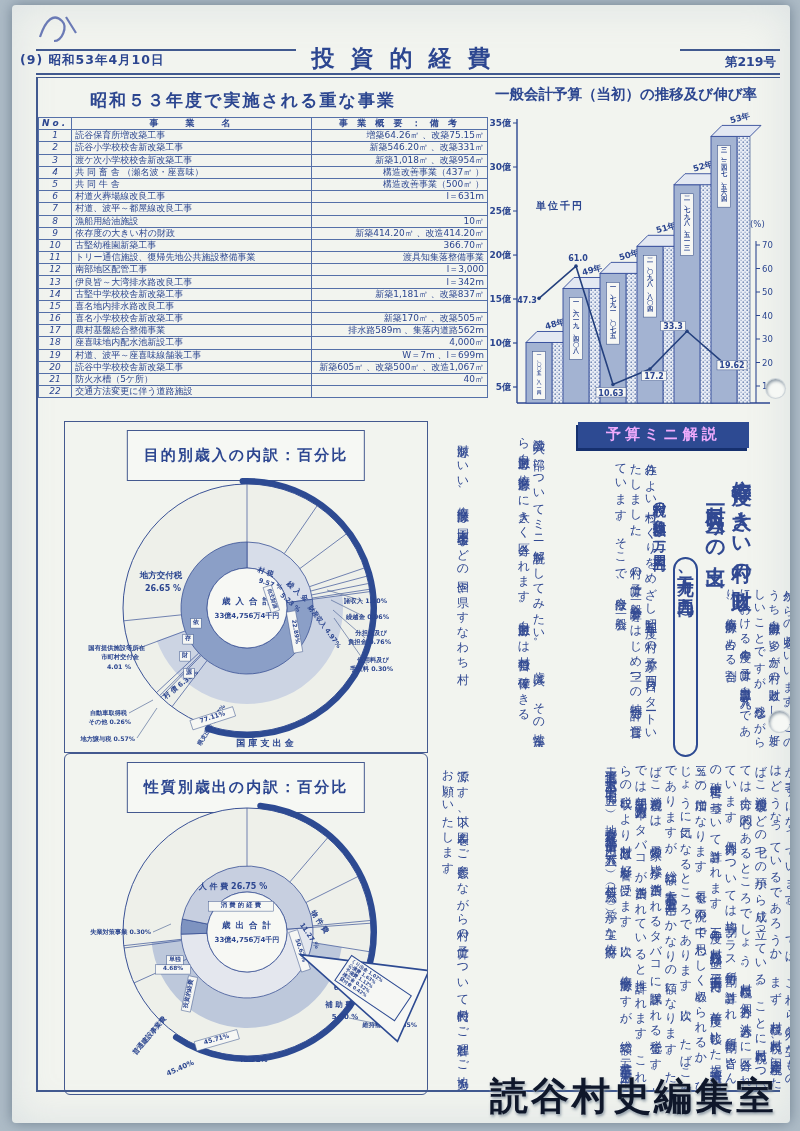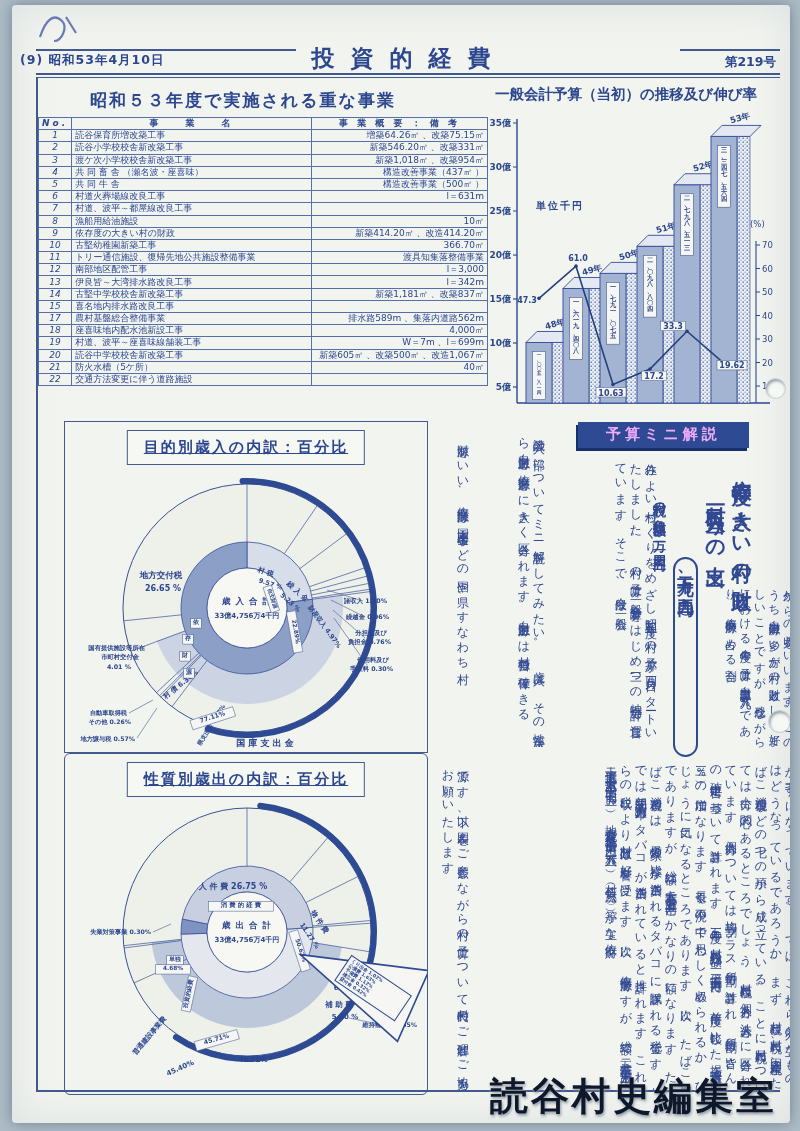--- a/index.html
+++ b/index.html
@@ -23,21 +23,21 @@
   #projects-table th,#projects-table td{border:1px solid #5570a8;padding:0 3px;height:11.2px;line-height:11px;
     white-space:nowrap;overflow:hidden;font-weight:normal;}
   #projects-table th{text-align:center;font-weight:bold;letter-spacing:3px;}
   .col-no{width:24px;text-align:center;font-style:italic;}
   .col-name{width:246px;text-align:left;}
   .col-desc{width:170px;text-align:right;}
   
   svg text{fill:var(--ink);}
   .piebox{position:absolute;border:1.6px solid #44598f;background:transparent;}
   .pie-title{position:absolute;left:50%;transform:translateX(-50%);top:8px;border:1.4px solid #44598f;
-     padding:7px 16px;font-size:15px;font-weight:bold;letter-spacing:2px;white-space:nowrap;background:rgba(255,255,255,.35);text-decoration:underline;}
+     padding:15px 16px;font-size:15px;font-weight:bold;letter-spacing:2px;white-space:nowrap;background:rgba(255,255,255,.35);}
   
   .vtext{position:absolute;writing-mode:vertical-rl;text-orientation:upright;overflow:hidden;
          font-size:12px;line-height:15px;letter-spacing:1.5px;color:#314992;}
   #art-badge{position:absolute;left:566px;top:417px;background:#2d4a92;color:#f0abfc;font-size:15px;font-weight:bold;
      letter-spacing:4px;padding:3px 28px 4px;box-shadow:-2px 3px 0 #1d3succ570;box-shadow:-2px 3px 0 #16306e;}
   #hl1{left:718px;top:460px;height:268px;font-size:20px;font-weight:bold;line-height:24px;letter-spacing:2px;}
   #hl2{left:692px;top:486px;height:230px;font-size:20px;font-weight:bold;line-height:24px;letter-spacing:2px;}
   #hl3{left:661px;top:552px;height:186px;font-size:16.5px;font-weight:bold;letter-spacing:1px;
        border:2px solid #2d4a92;border-radius:14px;padding:5px 3px;}
   #hl4{left:640px;top:487px;height:248px;font-size:13px;font-weight:bold;letter-spacing:1px;}
@@ -155,20 +155,25 @@
         </tr>
         <tr>
           <td class="col-no">14</td>
           <td class="col-name">古堅中学校校舎新改築工事</td>
           <td class="col-desc">新築1,181㎡ 、改築837㎡</td>
         </tr>
         <tr>
           <td class="col-no">15</td>
           <td class="col-name">喜名地内排水路改良工事</td>
           <td class="col-desc"></td>
+        </tr>
+        <tr>
+          <td class="col-no">16</td>
+          <td class="col-name">喜名小学校校舎新改築工事</td>
+          <td class="col-desc">新築170㎡ 、改築505㎡</td>
         </tr>
         <tr>
           <td class="col-no">17</td>
           <td class="col-name">農村基盤総合整備事業</td>
           <td class="col-desc">排水路589m 、集落内道路562m</td>
         </tr>
         <tr>
           <td class="col-no">18</td>
           <td class="col-name">座喜味地内配水池新設工事</td>
           <td class="col-desc">4,000㎡</td>

